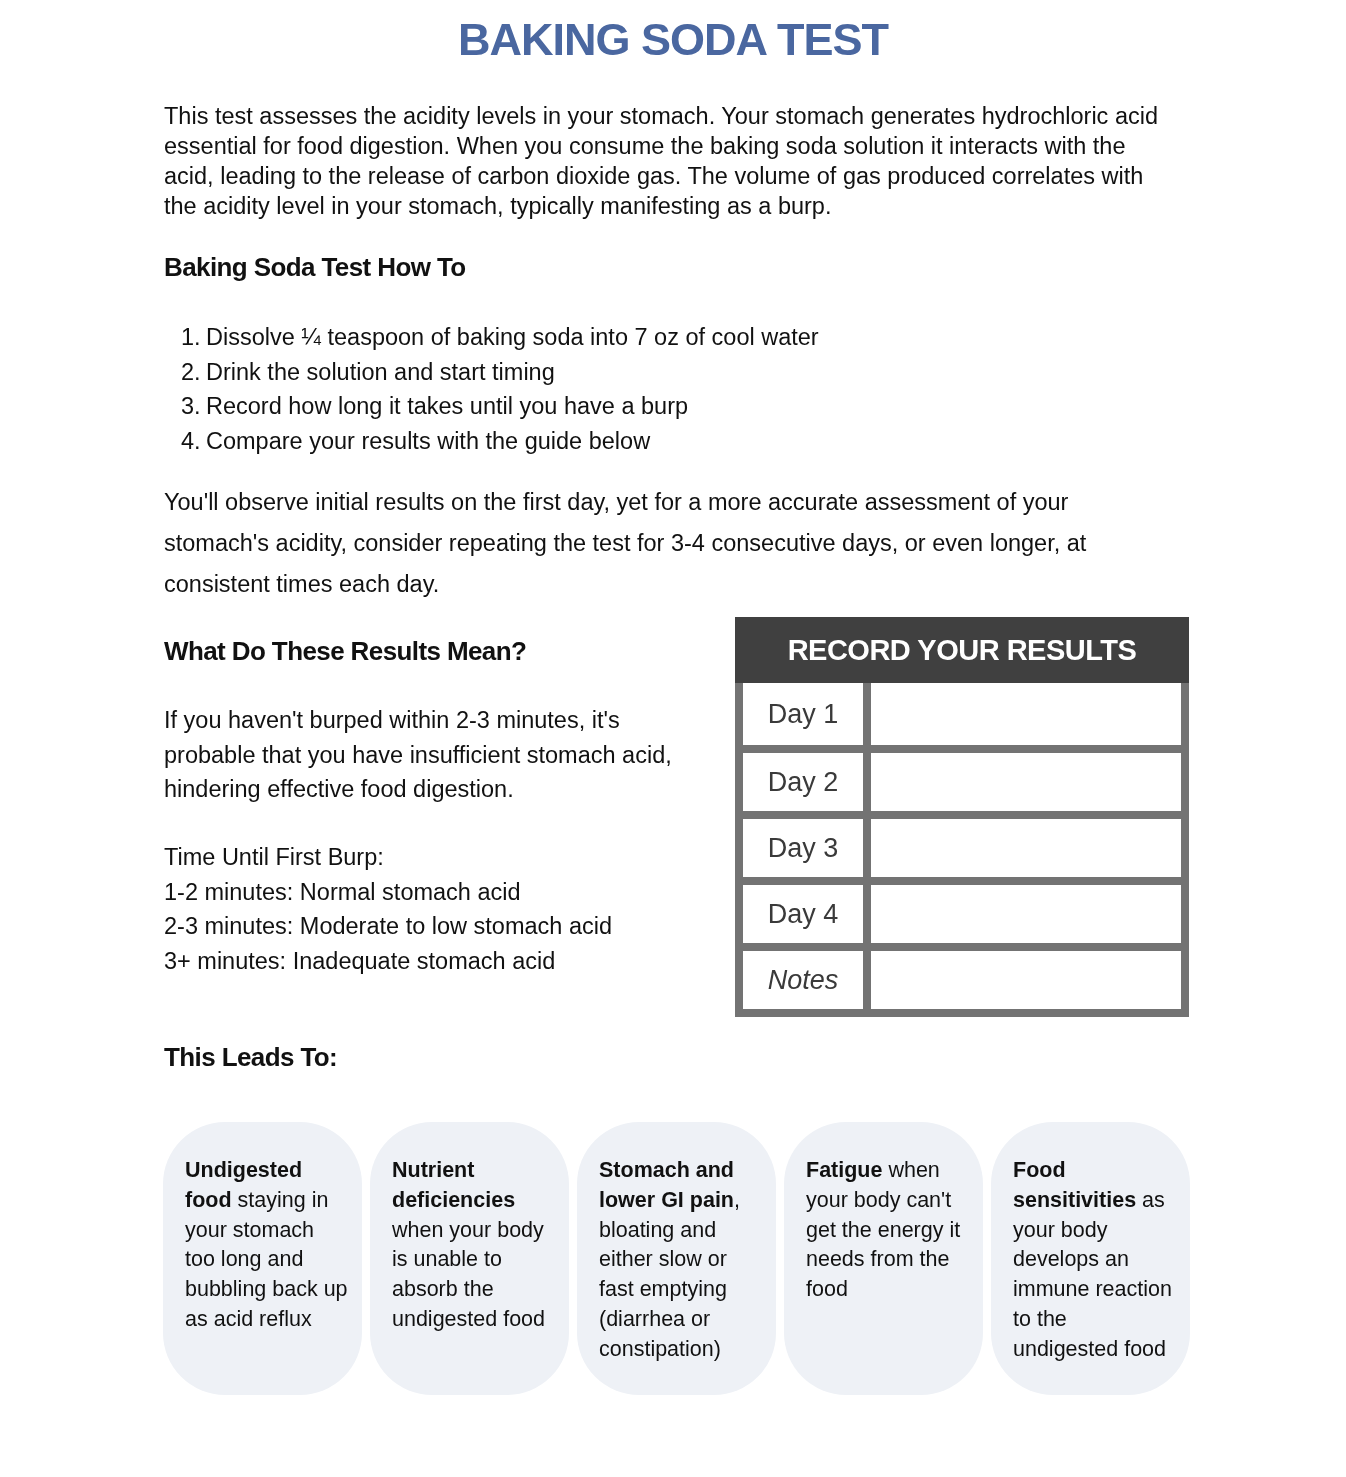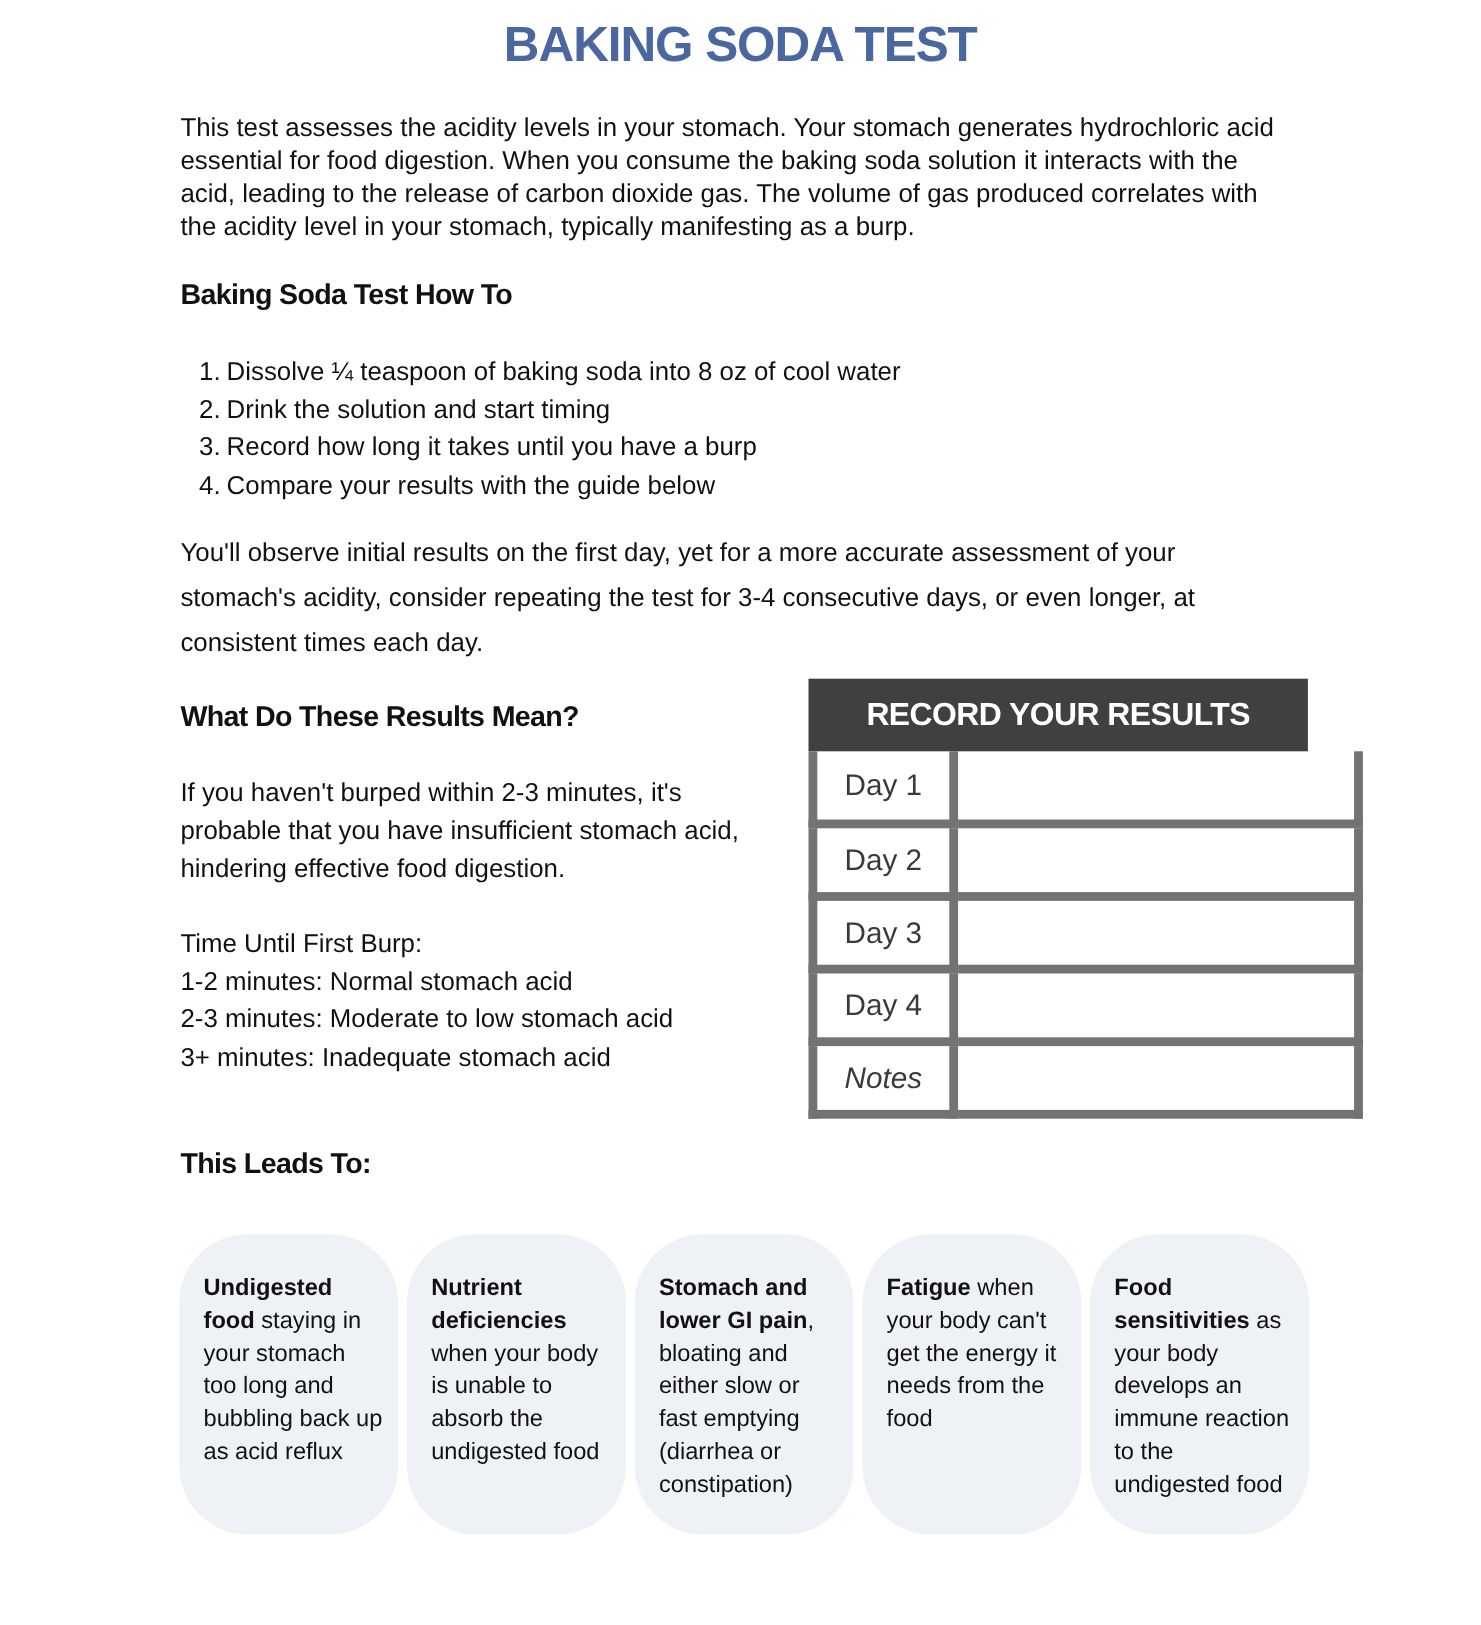--- a/index.html
+++ b/index.html
@@ -44,21 +44,21 @@
   }
   .record {
     position: absolute; left: 735px; top: 617px; width: 454px;
   }
   .record-header {
     height: 66px; background: #404040; color: #ffffff;
     font-size: 29px; font-weight: 700; letter-spacing: -0.5px;
     display: flex; align-items: center; justify-content: center;
   }
   .record-table {
-    border-collapse: collapse; width: 504px; table-layout: fixed;
+    border-collapse: collapse; width: 454px; table-layout: fixed;
   }
   .record-table td {
     border: 8px solid #737373; height: 66px;
   }
   .record-table td.label {
     width: 128px; text-align: center;
     font-size: 27px; color: #3a3a3a;
   }
   .record-table td.label.italic { font-style: italic; }
   .record-table tr:first-child td { border-top: none; }
@@ -78,21 +78,21 @@
 
 <h1 class="title">BAKING SODA TEST</h1>
 
 <p class="intro">This test assesses the acidity levels in your stomach. Your stomach generates hydrochloric acid essential for food digestion. When you consume the baking soda solution it interacts with the acid, leading to the release of carbon dioxide gas. The volume of gas produced correlates with the acidity level in your stomach, typically manifesting as a burp.</p>
 
 <h2 class="h2" style="top:252px;">Baking Soda Test How To</h2>
 
 <ol class="steps">
   <li>
       <span class="num">1.</span>
-      <span>Dissolve ¼ teaspoon of baking soda into 8 oz of cool water</span>
+      <span>Dissolve ¼ teaspoon of baking soda into 7 oz of cool water</span>
     </li>
   <li>
       <span class="num">2.</span>
       <span>Drink the solution and start timing</span>
     </li>
   <li>
       <span class="num">3.</span>
       <span>Record how long it takes until you have a burp</span>
     </li>
   <li>

